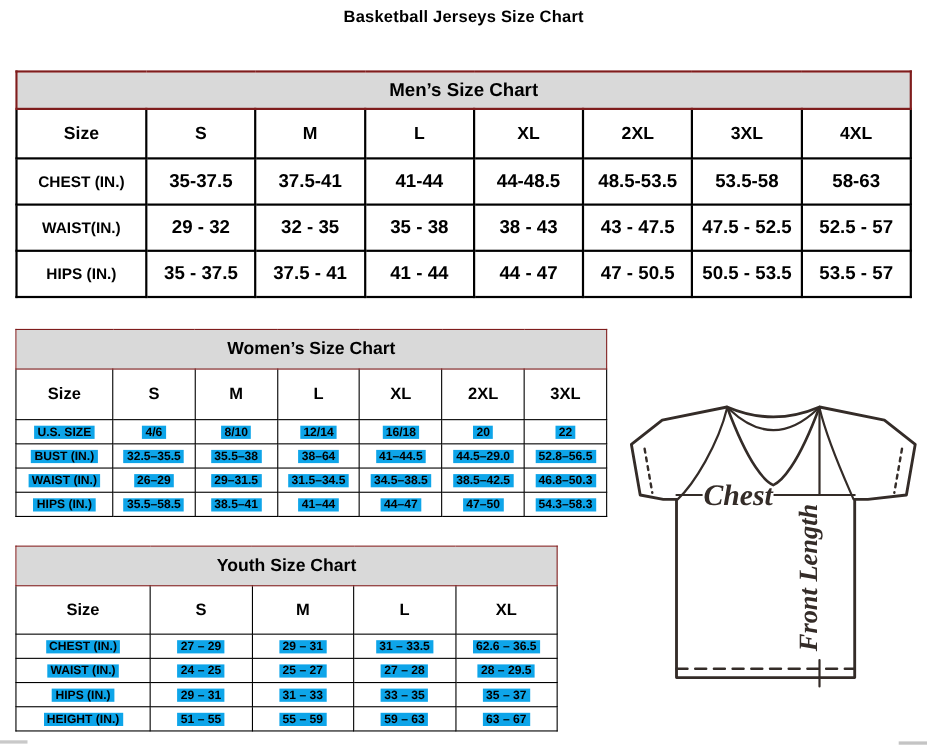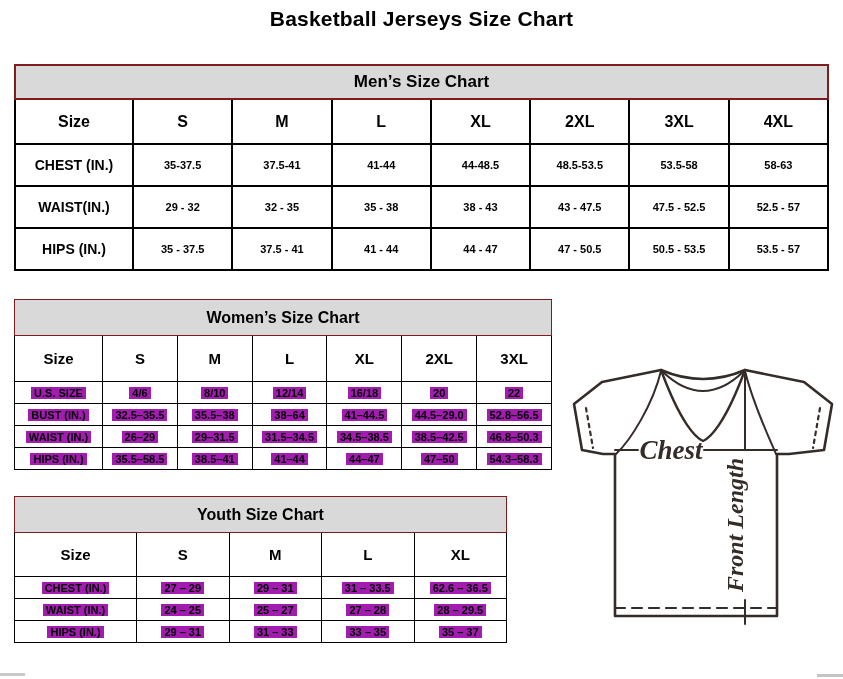--- a/index.html
+++ b/index.html
@@ -6,21 +6,21 @@
   html,body { width:843px; height:679px; }
   body {
     position:relative;
     background:#ffffff;
     font-family:"Liberation Sans", sans-serif;
     color:#000;
     overflow:hidden;
   }
   .page-title {
     position:absolute; top:7px; left:0; width:843px;
-    text-align:center; font-size:21px; font-weight:bold;
+    text-align:center; font-size:15px; font-weight:bold;
     letter-spacing:0.2px;
   }
   table {
     position:absolute;
     border-collapse:collapse;
     table-layout:fixed;
     background:#fff;
   }
   th, td {
     border:1px solid #000;
@@ -31,35 +31,35 @@
   }
   td.band {
     background:#d9d9d9;
     border:6px solid #7f1d1d;
   }
   
   #men { left:14px; top:64px; width:815px; }
   #men th, #men td { border-width:2px; }
   #men td.band { height:34px; font-size:17px; }
   #men th { height:45px; font-size:16px; }
-  #men td { height:42px; font-size:11px; }
+  #men td { height:42px; font-size:17px; }
   #men td.rowlabel { font-size:14px; }
   
   #women { left:14px; top:299px; width:538px;border-radius:28px; }
   #women th, #women td { border-width:1.5px; }
   #women td.band { height:36px; font-size:16px; }
   #women th { height:46px; font-size:15px; }
   #women td { height:22px; font-size:11px; }
   
   #youth { left:14px; top:496px; width:493px; }
   #youth th, #youth td { border-width:1.5px; }
   #youth td.band { height:36px; font-size:16px; }
   #youth th { height:44px; font-size:15px; }
   #youth td { height:22px; font-size:11px; }
-  .hl { background:#a21caf; padding:0 3px; }
+  .hl { background:#0ea5e9; padding:0 3px; }
   
   #jersey { position:absolute; left:556px; top:362px; width:286px; height:314px; }
   .measure-text {
     font-family:"Liberation Serif", serif;
     font-style:italic; font-weight:bold;
     fill:#342c28;
   }
   
   .frag { position:absolute; background:#c9c9c9; }
   #frag-left  { left:0;   top:673px; width:25px; height:3px; }
@@ -221,20 +221,27 @@
         <td><span class="hl">27 – 28</span></td>
         <td><span class="hl">28 – 29.5</span></td>
       </tr>
       <tr>
         <td class="rowlabel"><span class="hl">HIPS (IN.)</span></td>
         <td><span class="hl">29 – 31</span></td>
         <td><span class="hl">31 – 33</span></td>
         <td><span class="hl">33 – 35</span></td>
         <td><span class="hl">35 – 37</span></td>
       </tr>
+      <tr>
+        <td class="rowlabel"><span class="hl">HEIGHT (IN.)</span></td>
+        <td><span class="hl">51 – 55</span></td>
+        <td><span class="hl">55 – 59</span></td>
+        <td><span class="hl">59 – 63</span></td>
+        <td><span class="hl">63 – 67</span></td>
+      </tr>
     </tbody>
   </table>
 
 <svg id="jersey" viewBox="0 0 286 314" xmlns="http://www.w3.org/2000/svg">
   <g fill="none" stroke="#342c28" stroke-linejoin="round" stroke-linecap="round">
 
     <path fill="#ffffff" stroke-width="2.6" d="M105,8 Q147,26 189,8 L248,20 L276,42 L268,88 L233,92 L221,92 L221,254 L59,254 L59,92 L47,92 L26,88 L18,42 L46,20 Z"></path>
 
     <path stroke-width="2" d="M107,10 Q147,48 187,10"></path>
 

